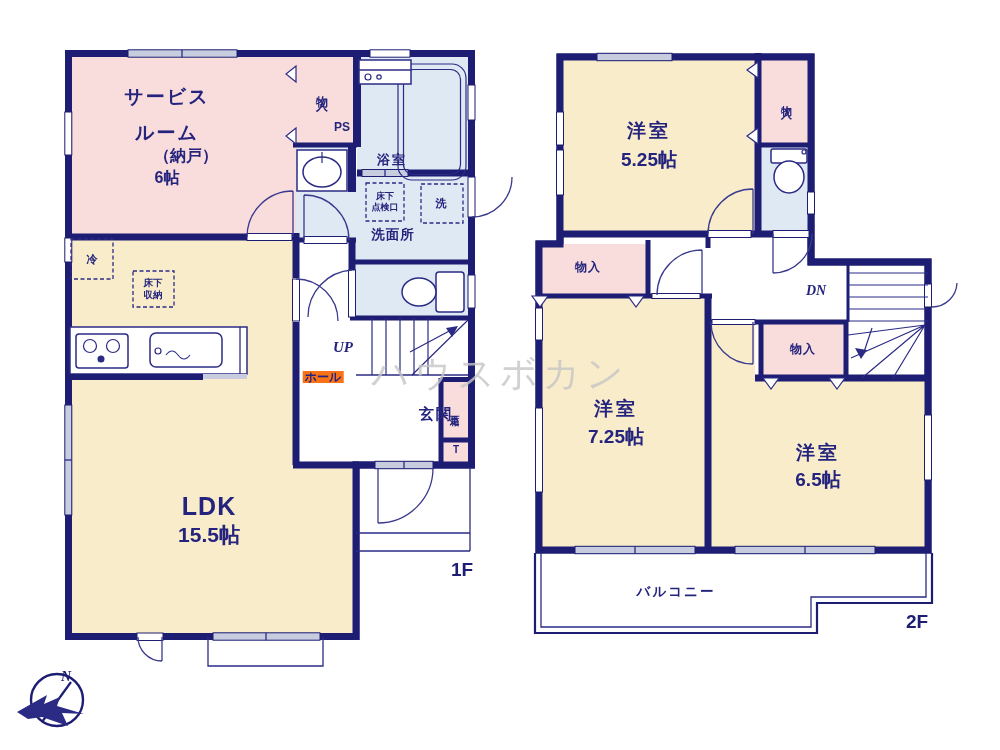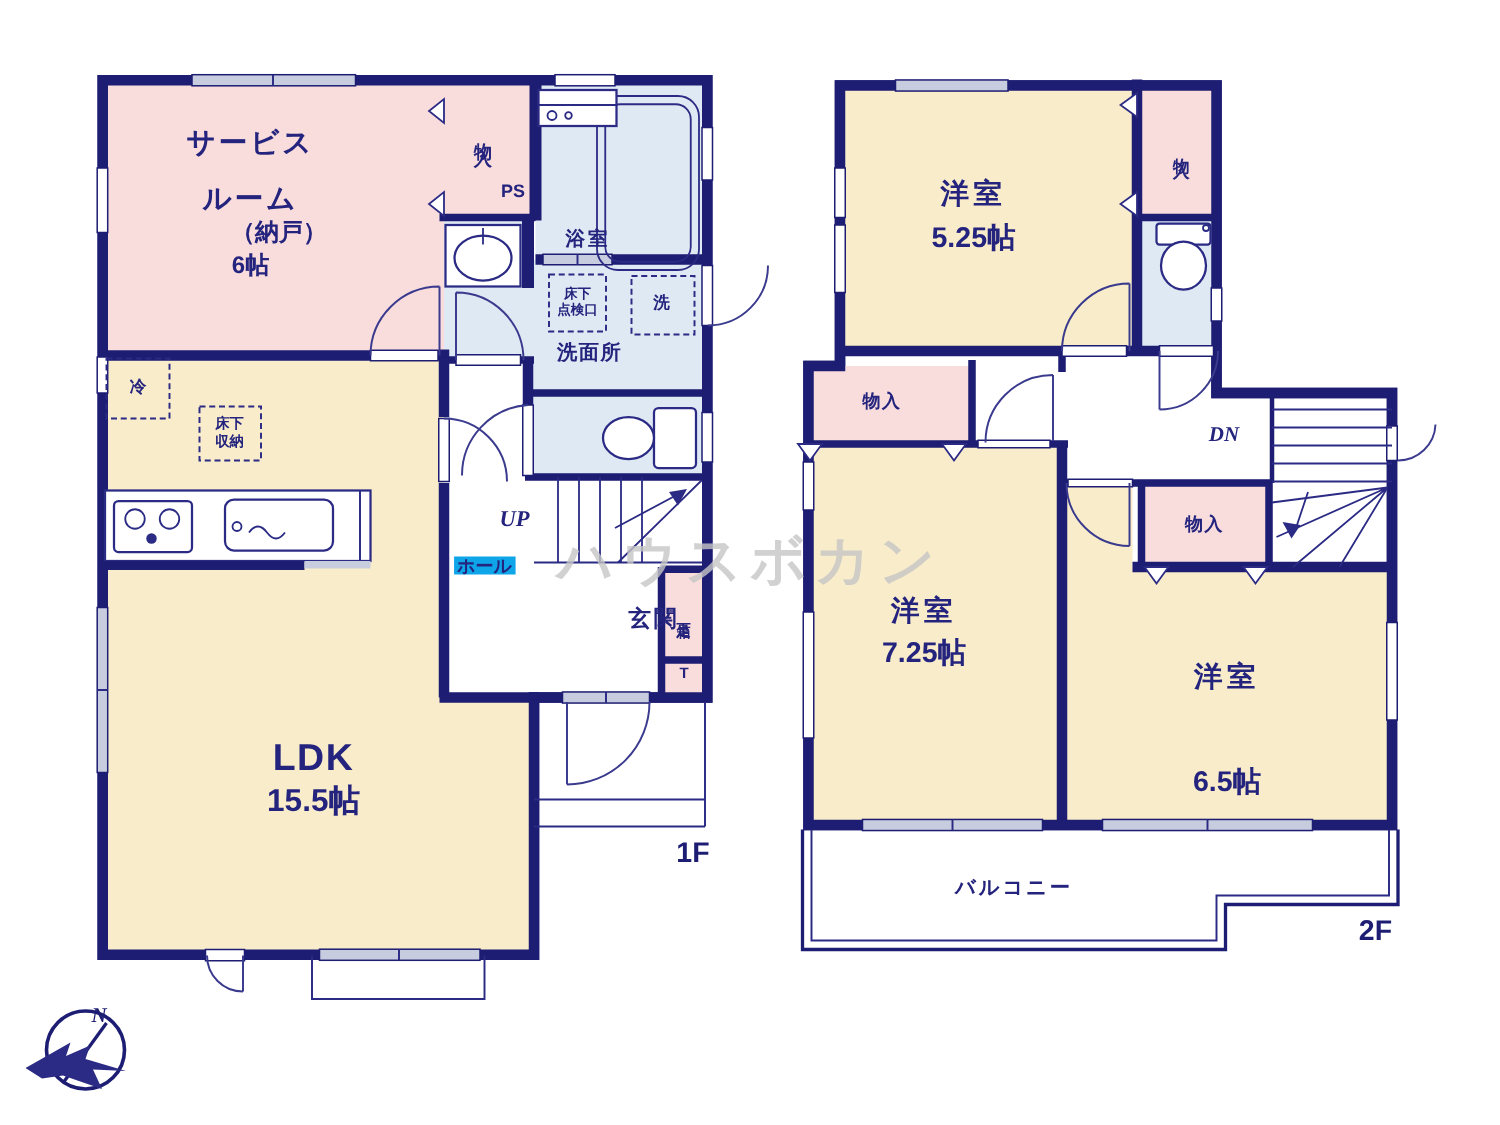--- a/index.html
+++ b/index.html
@@ -20,23 +20,23 @@
   .winw{fill:#ffffff;stroke:#1d1d73;stroke-width:1;}
   .tread{stroke:#2b2b85;stroke-width:1.2;fill:none;}
   .pivot{fill:#ffffff;stroke:#2b2b85;stroke-width:1.2;}
   .arrow{fill:#2b2b85;stroke:none;}
   
   .lbl{position:absolute;transform:translate(-50%,-50%);color:#24247e;white-space:nowrap;
        font-weight:bold;text-align:center;line-height:1;}
   .vert{writing-mode:vertical-rl;letter-spacing:3px;}
   .stair-lbl{font-family:"Liberation Serif","DejaVu Serif",serif;font-style:italic;}
   .floor-lbl{font-weight:bold;color:#1d1d73;}
-  .hallbg{background:#0ea5e9;padding:0 2px;}
+  .hallbg{background:#f97316;padding:0 2px;}
   .watermark{position:absolute;transform:translate(-50%,-50%);color:#c6c6c6;opacity:.8;
-       font-size:37px;font-weight:bold;letter-spacing:5px;white-space:nowrap;}
+       font-size:37px;font-weight:normal;letter-spacing:5px;white-space:nowrap;}
 </style>
 </head>
 <body>
 
 <div id="canvas">
 
 <svg width="1000" height="750" viewBox="0 0 1000 750">
 
   <g>
 
@@ -242,19 +242,19 @@
 
 <div class="lbl" style="left:649px;top:130px;font-size:19px;letter-spacing:3px;">洋室</div>
 <div class="lbl" style="left:649px;top:159px;font-size:19px;">5.25帖</div>
 <div class="lbl vert" style="left:786px;top:99px;font-size:11px;">物入</div>
 <div class="lbl" style="left:588px;top:267px;font-size:12px;letter-spacing:1px;">物入</div>
 <div class="lbl stair-lbl" style="left:816px;top:291px;font-size:14px;font-style:italic;">DN</div>
 <div class="lbl" style="left:803px;top:349px;font-size:12px;letter-spacing:1px;">物入</div>
 <div class="lbl" style="left:616px;top:408px;font-size:19px;letter-spacing:3px;">洋室</div>
 <div class="lbl" style="left:616px;top:436px;font-size:19px;">7.25帖</div>
 <div class="lbl" style="left:818px;top:452px;font-size:19px;letter-spacing:3px;">洋室</div>
-<div class="lbl" style="left:818px;top:479px;font-size:19px;margin-top:43px;">6.5帖</div>
+<div class="lbl" style="left:818px;top:479px;font-size:19px;">6.5帖</div>
 <div class="lbl" style="left:676px;top:592px;font-size:13.5px;letter-spacing:2px;">バルコニー</div>
 <div class="lbl floor-lbl" style="left:917px;top:621px;font-size:19px;">2F</div>
 
 <div class="watermark" style="left:500px;top:374px;">ハウスボカン</div>
 
 </div>
 
 </body></html>

